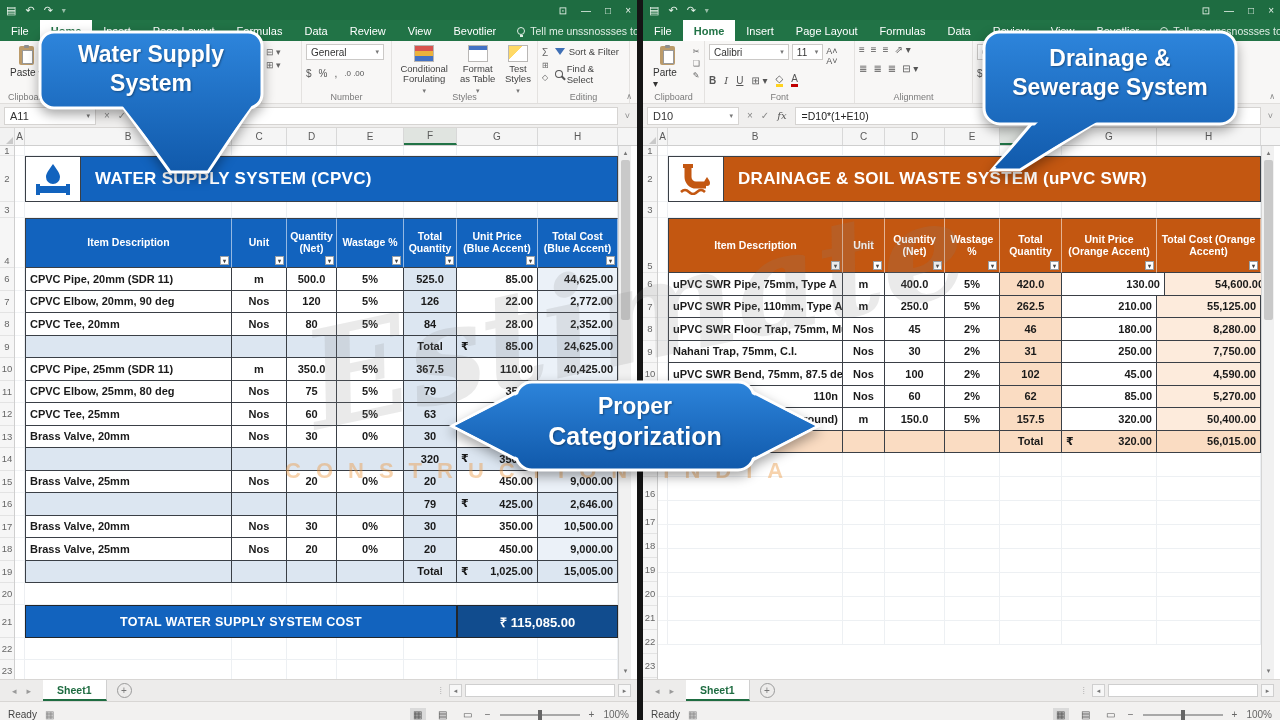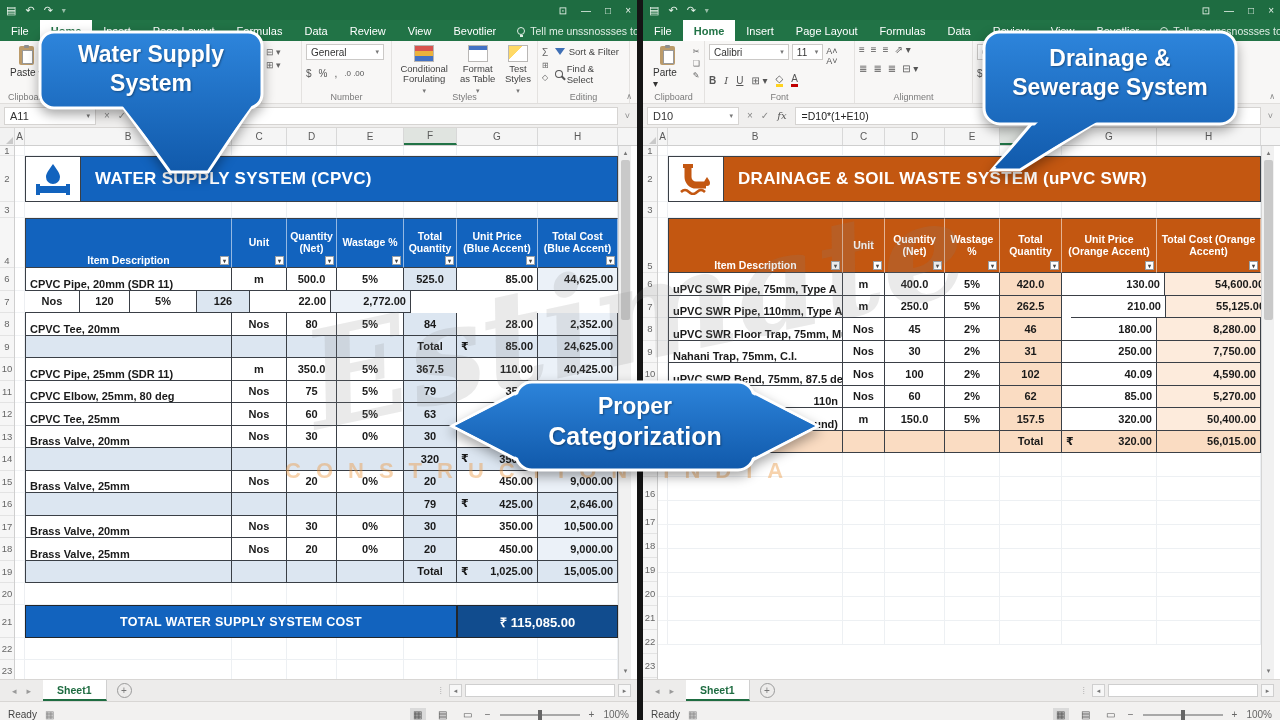--- a/index.html
+++ b/index.html
@@ -62,21 +62,21 @@
 
   
   .gridwrap{height:533px;flex:none;position:relative;background:#fff;overflow:hidden;display:flex;}
   .gutter{width:15px;flex:none;background:#F6F6F6;border-right:1px solid #CFCFCF;display:flex;flex-direction:column;overflow:hidden;}
   .gnum{flex:none;font-size:9.5px;color:#666;display:flex;align-items:center;justify-content:center;border-bottom:1px solid #E3E3E3;}
   .gnum.gbot{align-items:flex-end;padding-bottom:1px;}
   .gbody{width:603px;flex:none;display:flex;flex-direction:column;overflow:hidden;}
   .grow{display:flex;flex:none;overflow:hidden;}
   .acell{width:10px;flex:none;border-right:1px solid #EDEFF2;border-bottom:1px solid #F0F2F4;}
   .cell{flex:none;overflow:hidden;white-space:nowrap;display:flex;align-items:center;font-size:11px;color:#1A1A1A;border-right:1px solid #3A3F46;border-bottom:1px solid #3A3F46;background:#fff;padding:0 4px;font-weight:600;}
-  .cell.first{border-left:1.5px solid #3A3F46;align-items:flex-end;}
+  .cell.first{border-left:1.5px solid #3A3F46;}
   .cell.desc{justify-content:flex-start;}
   .cell.frag{justify-content:flex-end;}
   .cell.ctr{justify-content:center;}
   .cell.num{justify-content:flex-end;font-weight:700;}
   .cell.tintF{background:var(--tint);}
   .cell.tintH{background:var(--tint2);}
   .grow.sub .cell{background:var(--sub);font-weight:700;}
   .grow.sub .cell.rupee{justify-content:space-between;}
   .ghost{flex:none;border-right:1px solid #EDF0F3;border-bottom:1px solid #EDF0F3;background:#fff;}
   .grow.thead .cell{background:var(--main);color:#fff;font-weight:700;font-size:10.5px;text-align:center;justify-content:center;white-space:normal;line-height:1.12;position:relative;border-right:1px solid rgba(255,255,255,.55);border-bottom:1.5px solid #3A3F46;border-top:1.5px solid #3A3F46;padding:0 2px;}
@@ -343,20 +343,21 @@
             <div class="cell desc first" style="width: 207px;">CPVC Pipe, 20mm (SDR 11)</div>
             <div class="cell ctr" style="width: 55px;">m</div>
             <div class="cell ctr" style="width: 50px;">500.0</div>
             <div class="cell ctr" style="width: 67px;">5%</div>
             <div class="cell ctr tintF" style="width: 53px;">525.0</div>
             <div class="cell num" style="width: 81px;">85.00</div>
             <div class="cell num tintH" style="width: 80px;">44,625.00</div>
           </div>
           <div class="grow data" style="height: 22.5px;">
             <div class="acell"></div>
+            <div class="cell desc first" style="width: 207px;">CPVC Elbow, 20mm, 90 deg</div>
             <div class="cell ctr" style="width: 55px;">Nos</div>
             <div class="cell ctr" style="width: 50px;">120</div>
             <div class="cell ctr" style="width: 67px;">5%</div>
             <div class="cell ctr tintF" style="width: 53px;">126</div>
             <div class="cell num" style="width: 81px;">22.00</div>
             <div class="cell num tintH" style="width: 80px;">2,772.00</div>
           </div>
           <div class="grow data" style="height: 22.5px;">
             <div class="acell"></div>
             <div class="cell desc first" style="width: 207px;">CPVC Tee, 20mm</div>
@@ -783,21 +784,21 @@
             <div class="cell num" style="width: 103px;">130.00</div>
             <div class="cell num tintH" style="width: 104px;">54,600.00</div>
           </div>
           <div class="grow data" style="height: 22.5px;">
             <div class="acell"></div>
             <div class="cell desc first" style="width: 175px;">uPVC SWR Pipe, 110mm, Type A</div>
             <div class="cell ctr" style="width: 42px;">m</div>
             <div class="cell ctr" style="width: 60px;">250.0</div>
             <div class="cell ctr" style="width: 55px;">5%</div>
             <div class="cell ctr tintF" style="width: 62px;">262.5</div>
-            <div class="cell num" style="width: 95px; margin-left: 9px;">210.00</div>
+            <div class="cell num" style="width: 95px;">210.00</div>
             <div class="cell num tintH" style="width: 104px;">55,125.00</div>
           </div>
           <div class="grow data" style="height: 22.5px;">
             <div class="acell"></div>
             <div class="cell desc first" style="width: 175px;">uPVC SWR Floor Trap, 75mm, Multi-inlet</div>
             <div class="cell ctr" style="width: 42px;">Nos</div>
             <div class="cell ctr" style="width: 60px;">45</div>
             <div class="cell ctr" style="width: 55px;">2%</div>
             <div class="cell ctr tintF" style="width: 62px;">46</div>
             <div class="cell num" style="width: 95px;">180.00</div>
@@ -813,21 +814,21 @@
             <div class="cell num" style="width: 95px;">250.00</div>
             <div class="cell num tintH" style="width: 104px;">7,750.00</div>
           </div>
           <div class="grow data" style="height: 22.5px;">
             <div class="acell"></div>
             <div class="cell desc first" style="width: 175px;">uPVC SWR Bend, 75mm, 87.5 deg</div>
             <div class="cell ctr" style="width: 42px;">Nos</div>
             <div class="cell ctr" style="width: 60px;">100</div>
             <div class="cell ctr" style="width: 55px;">2%</div>
             <div class="cell ctr tintF" style="width: 62px;">102</div>
-            <div class="cell num" style="width: 95px;">40.09</div>
+            <div class="cell num" style="width: 95px;">45.00</div>
             <div class="cell num tintH" style="width: 104px;">4,590.00</div>
           </div>
           <div class="grow data" style="height: 22.5px;">
             <div class="acell"></div>
             <div class="cell desc frag first" style="width: 175px;">110n</div>
             <div class="cell ctr" style="width: 42px;">Nos</div>
             <div class="cell ctr" style="width: 60px;">60</div>
             <div class="cell ctr" style="width: 55px;">2%</div>
             <div class="cell ctr tintF" style="width: 62px;">62</div>
             <div class="cell num" style="width: 95px;">85.00</div>

